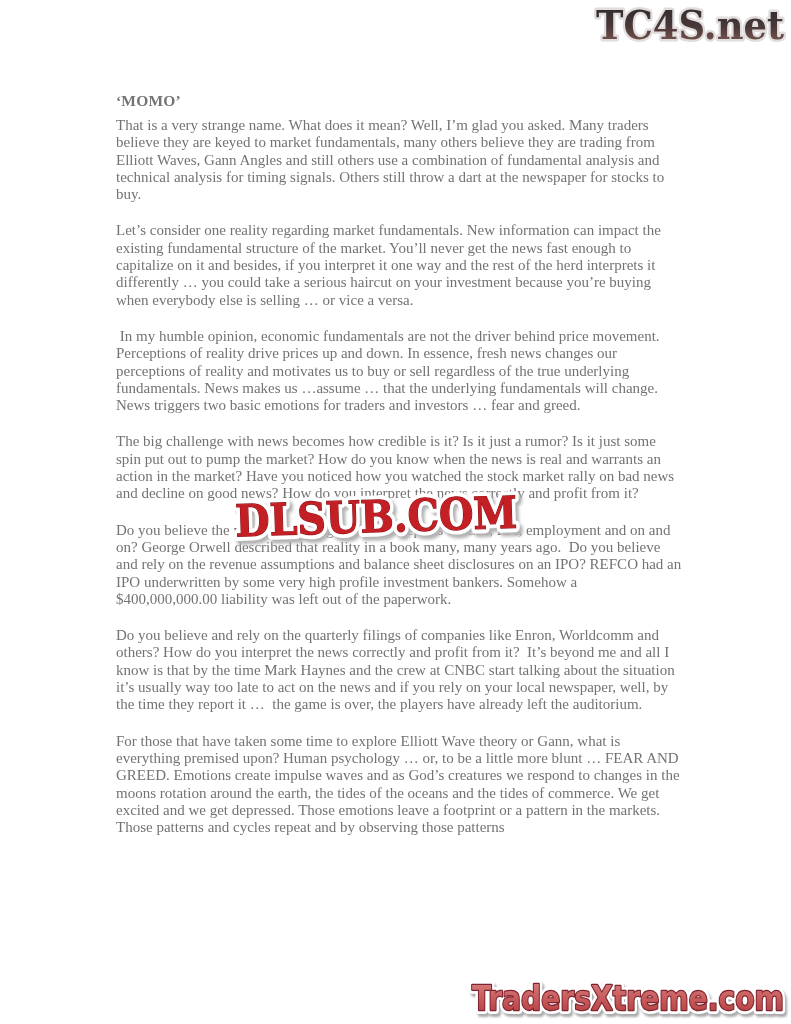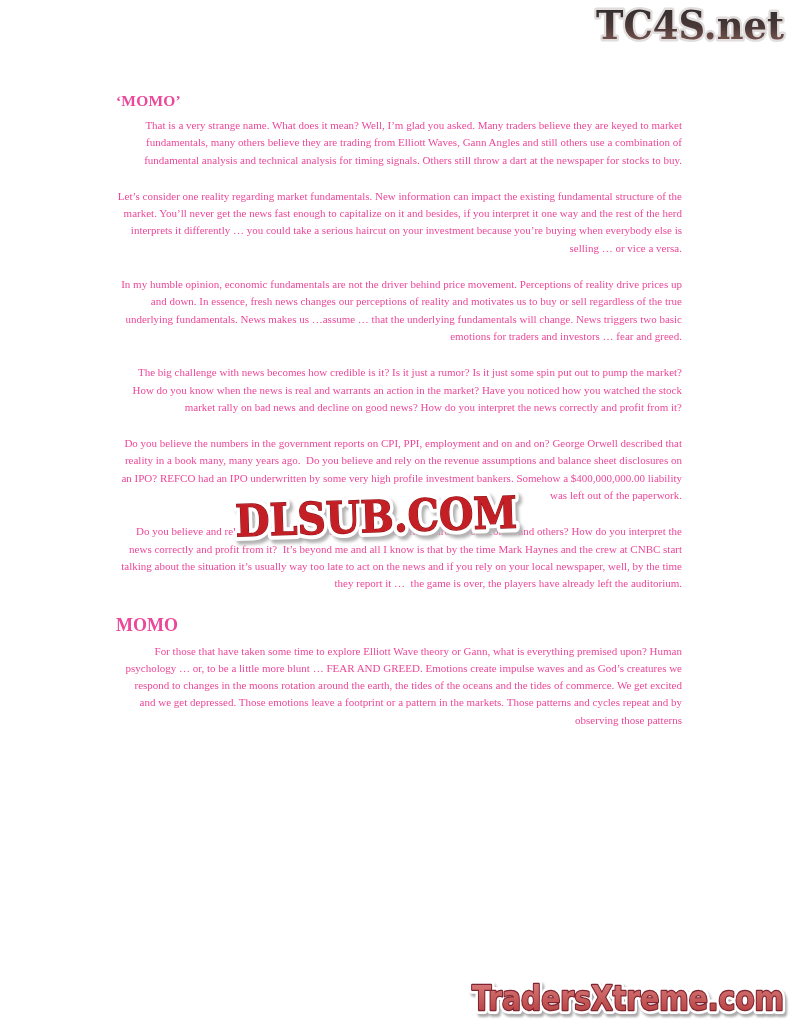--- a/index.html
+++ b/index.html
@@ -14,36 +14,36 @@
     position: absolute; inset: 0;
     background: #ffffff;
     padding-left: 11px;
   }
 
   
   .content {
     position: absolute;
     left: 116px; top: 90px;
     width: 566px;
-    color: #ec4899;
+    color: #737373;
   }
   .content h1 {
     font-size: 15.5px; font-weight: bold;
     line-height: 22px; margin: 0 0 5px 0;
     letter-spacing: 0.2px;
   }
   .content h2 {
     font-size: 18px; font-weight: bold;
     line-height: 26px; margin: 8px 0 5px 0;
   }
   .content p {
-    font-size: 11px; line-height: 17.3px;
+    font-size: 15px; line-height: 17.3px;
     margin: 0 0 19px 0;
     white-space: pre-wrap;
-    text-align: right;
+    text-align: left;
   }
   .content p.big-gap { }
 
   
   .wm-topright  { position: absolute; left: 590px; top: 1px;  width: 200px; height: 52px; }
   .wm-center    { position: absolute; left: 221px; top: 480px; width: 310px; height: 64px;
                   transform: rotate(-1.8deg); }
   .wm-bottomright { position: absolute; left: 462px; top: 976px; width: 333px; height: 48px; }
 
   svg text { user-select: none; }
@@ -92,21 +92,20 @@
     <p>Let’s consider one reality regarding market fundamentals. New information can impact the existing fundamental structure of the market. You’ll never get the news fast enough to capitalize on it and besides, if you interpret it one way and the rest of the herd interprets it differently … you could take a serious haircut on your investment because you’re buying when everybody else is selling … or vice a versa.</p>
 
     <p> In my humble opinion, economic fundamentals are not the driver behind price movement. Perceptions of reality drive prices up and down. In essence, fresh news changes our perceptions of reality and motivates us to buy or sell regardless of the true underlying fundamentals. News makes us …assume … that the underlying fundamentals will change. News triggers two basic emotions for traders and investors … fear and greed.</p>
 
     <p class="big-gap">The big challenge with news becomes how credible is it? Is it just a rumor? Is it just some spin put out to pump the market? How do you know when the news is real and warrants an action in the market? Have you noticed how you watched the stock market rally on bad news and decline on good news? How do you interpret the news correctly and profit from it?</p>
 
     <p>Do you believe the numbers in the government reports on CPI, PPI, employment and on and on? George Orwell described that reality in a book many, many years ago.  Do you believe and rely on the revenue assumptions and balance sheet disclosures on an IPO? REFCO had an IPO underwritten by some very high profile investment bankers. Somehow a $400,000,000.00 liability was left out of the paperwork.</p>
 
     <p>Do you believe and rely on the quarterly filings of companies like Enron, Worldcomm and others? How do you interpret the news correctly and profit from it?  It’s beyond me and all I know is that by the time Mark Haynes and the crew at CNBC start talking about the situation it’s usually way too late to act on the news and if you rely on your local newspaper, well, by the time they report it …  the game is over, the players have already left the auditorium.</p>
 
-    <h2>MOMO</h2>
 
     <p>For those that have taken some time to explore Elliott Wave theory or Gann, what is everything premised upon? Human psychology … or, to be a little more blunt … FEAR AND GREED. Emotions create impulse waves and as God’s creatures we respond to changes in the moons rotation around the earth, the tides of the oceans and the tides of commerce. We get excited and we get depressed. Those emotions leave a footprint or a pattern in the markets. Those patterns and cycles repeat and by observing those patterns</p>
   </div>
 
   <div class="wm-center">
     <svg width="310" height="64" viewBox="0 0 310 64">
       <defs>
         <filter id="dlBlur" x="-20%" y="-20%" width="140%" height="140%">
           <feGaussianBlur stdDeviation="1.4"></feGaussianBlur>
         </filter>

